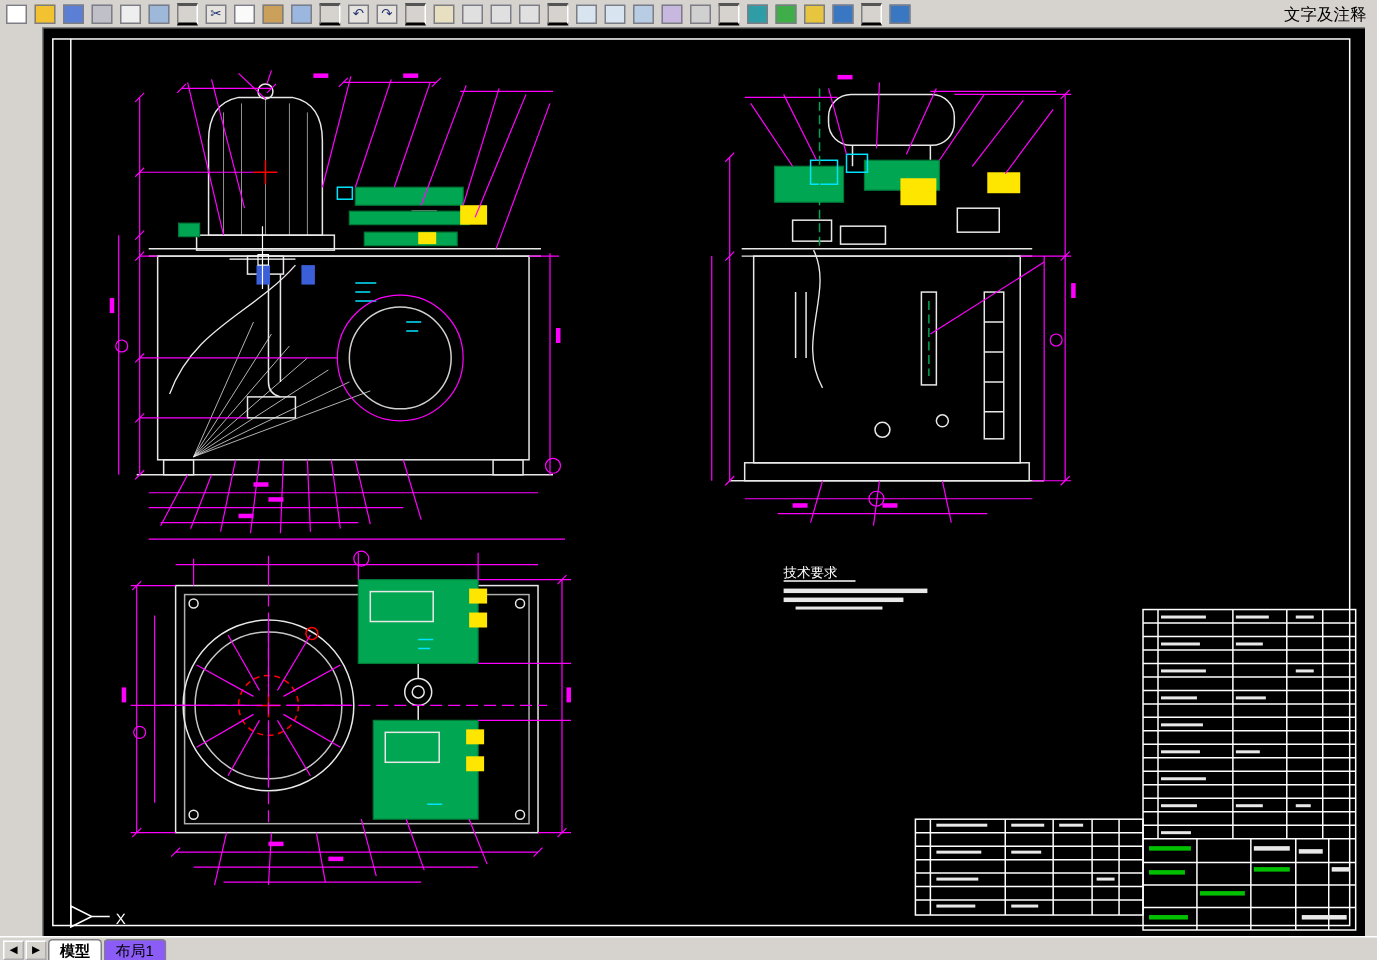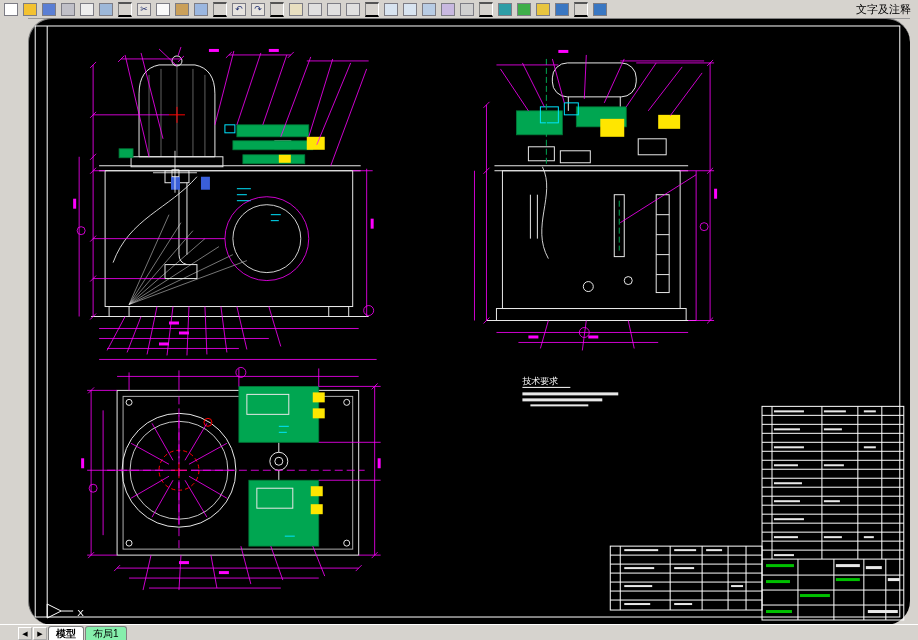--- a/index.html
+++ b/index.html
@@ -14,30 +14,30 @@
     background:#d6d3ce;border:1px solid #d6d3ce;padding:0;cursor:default;}
   .tb-ic{width:12px;height:11px;border:1px solid #7d7d85;display:flex;align-items:center;justify-content:center;
     font-size:9px;line-height:9px;color:#203070;background:#eee;overflow:hidden;}
   .tb-sep{width:2px;height:15px;flex:0 0 auto;border-left:1px solid #808080;border-right:1px solid #ffffff;margin:0 2px;background:none;}
   .tb-label{font-size:11px;color:#000;padding:0 5px;white-space:nowrap;}
 
   
   .left-dock{position:absolute;top:18px;left:0;width:28px;bottom:15px;background:#d6d3ce;}
   .right-strip{position:absolute;top:18px;right:0;width:8px;bottom:15px;background:#d6d3ce;}
   .canvas{position:absolute;top:18px;left:28px;width:882px;height:607px;background:#000;
-    border-left:1px solid #808080;border-top:1px solid #808080;box-sizing:border-box;border-radius:24px;}
+    border-left:1px solid #808080;border-top:1px solid #808080;box-sizing:border-box;}
   .canvas svg{display:block;width:100%;height:100%;}
 
   
   .statusbar{position:absolute;left:0;right:0;bottom:0;height:15px;background:#d6d3ce;
-    border-top:1px solid #ffffff;display:flex;align-items:flex-end;padding-left:18px;gap:1px;}
+    border-top:1px solid #ffffff;display:flex;align-items:flex-end;padding-left:2px;gap:1px;}
   .tab-nav{width:14px;height:13px;font-size:7px;line-height:11px;text-align:center;
     background:#d6d3ce;border:1px outset #fff;padding:0;color:#000;}
   .tab{height:13px;padding:0 7px;display:flex;align-items:center;font-size:10px;color:#000;
-    background:#86efac;border:1px solid #808080;border-bottom:none;border-radius:3px 3px 0 0;cursor:default;}
+    background:#8b5cf6;border:1px solid #808080;border-bottom:none;border-radius:3px 3px 0 0;cursor:default;}
   .tab.active{background:#ffffff;font-weight:bold;}
 </style>
 </head>
 <body>
 
 <div class="app">
 
   <div class="toolbar">
 
   <button class="tb-btn">

